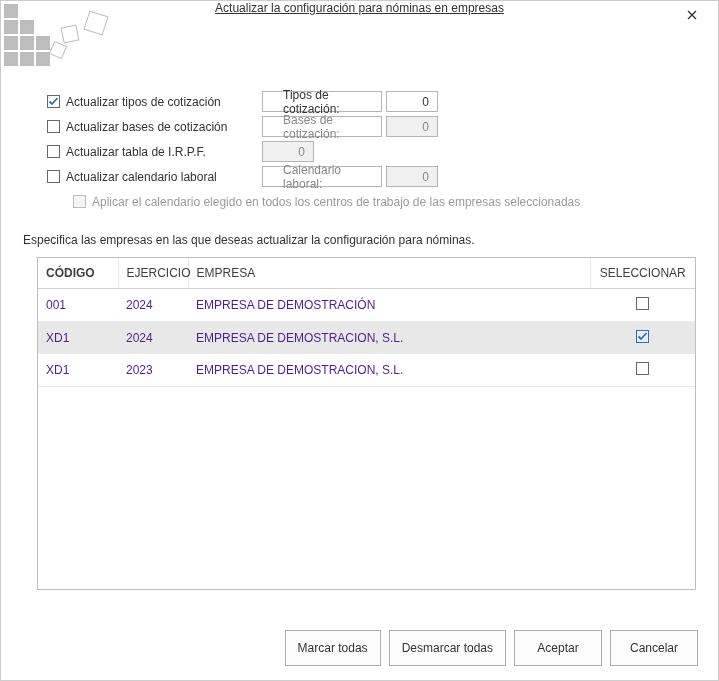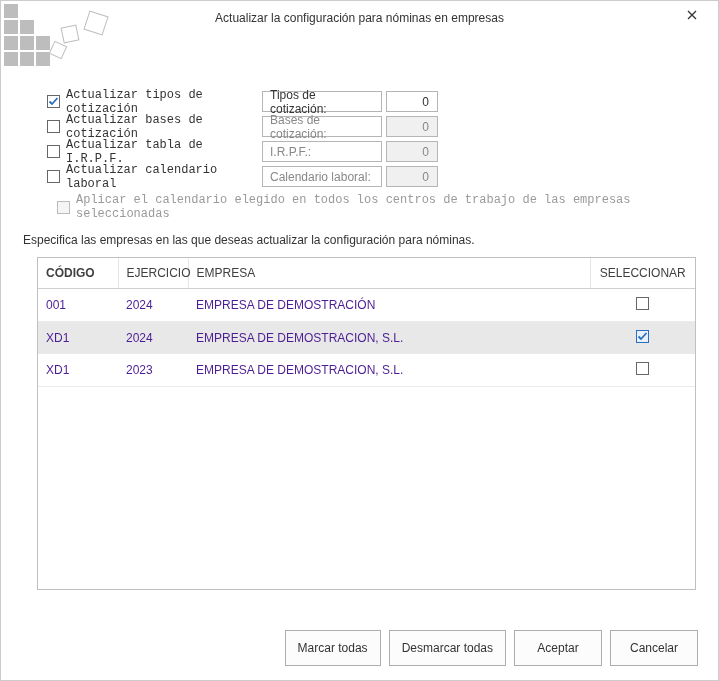--- a/index.html
+++ b/index.html
@@ -11,23 +11,24 @@
     background: #fff;
     width: 719px;
     height: 681px;
     position: relative;
     border: 1px solid #ccc;
   }
   
   .titlebar {
     height: 34px;
     display: flex;
-    align-items: center;
+    align-items: flex-start;
     justify-content: center;
     position: relative;
+    text-decoration: underline;
   }
   .titlebar .title {
     font-size: 12px;
     color: #333;
   }
   .titlebar .close {
     position: absolute;
     right: 6px;
     top: 0;
     width: 40px;
@@ -91,52 +92,51 @@
     display: inline-flex;
     align-items: center;
     justify-content: center;
     background: #fff;
     cursor: pointer;
     flex-shrink: 0;
   }
   .cb.checked svg { display:block; }
   .cb svg { display:none; width:11px; height:11px; }
   .cb.disabled { border-color:#bbb; background:#f5f5f5; cursor:default; }
-  .cb-label { color:#333;font-family:Liberation Mono, monospace; }
+  .cb-label { color:#333; }
   .cb-label.disabled { color:#9a9a9a; }
   .field-label {
     width: 120px;
     height: 21px;
     border: 1px solid #b5b5b5;
     background: #fff;
     display: flex;
     align-items: center;
-    padding: 0 7px;
+    padding: 0 20px;
     font-size: 12px;
     color: #888;
     margin-right: 4px;
   }
   .field-label.enabled { color:#333; }
   .field-value {
     width: 52px;
     height: 21px;
     border: 1px solid #b5b5b5;
     background: #f0f0f0;
     display: flex;
     align-items: center;
     justify-content: flex-end;
     padding: 0 8px;
     font-size: 12px;
     color: #888;
   }
   .field-value.enabled { background:#fff; color:#333; }
   .sub-opt {
-    margin-left: 34px;
+    margin-left: 50px;
     display:flex;
-    align-items:center;
     height: 24px;
     margin-bottom: 14px;
   }
   .spec-label {
     font-size: 12px;
     margin-bottom: 10px;
   }
   
   .table-wrap {
     border: 1px solid #bfbfbf;
@@ -264,21 +264,20 @@
       <div class="field-value">0</div>
     </div>
 
     <div class="row">
       <div class="cb-wrap">
         <span class="cb">
           
         </span>
         <span class="cb-label">Actualizar tabla de I.R.P.F.</span>
       </div>
-      <div class="field-label">I.R.P.F.:</div>
       <div class="field-value">0</div>
     </div>
 
     <div class="row">
       <div class="cb-wrap">
         <span class="cb">
           
         </span>
         <span class="cb-label">Actualizar calendario laboral</span>
       </div>

